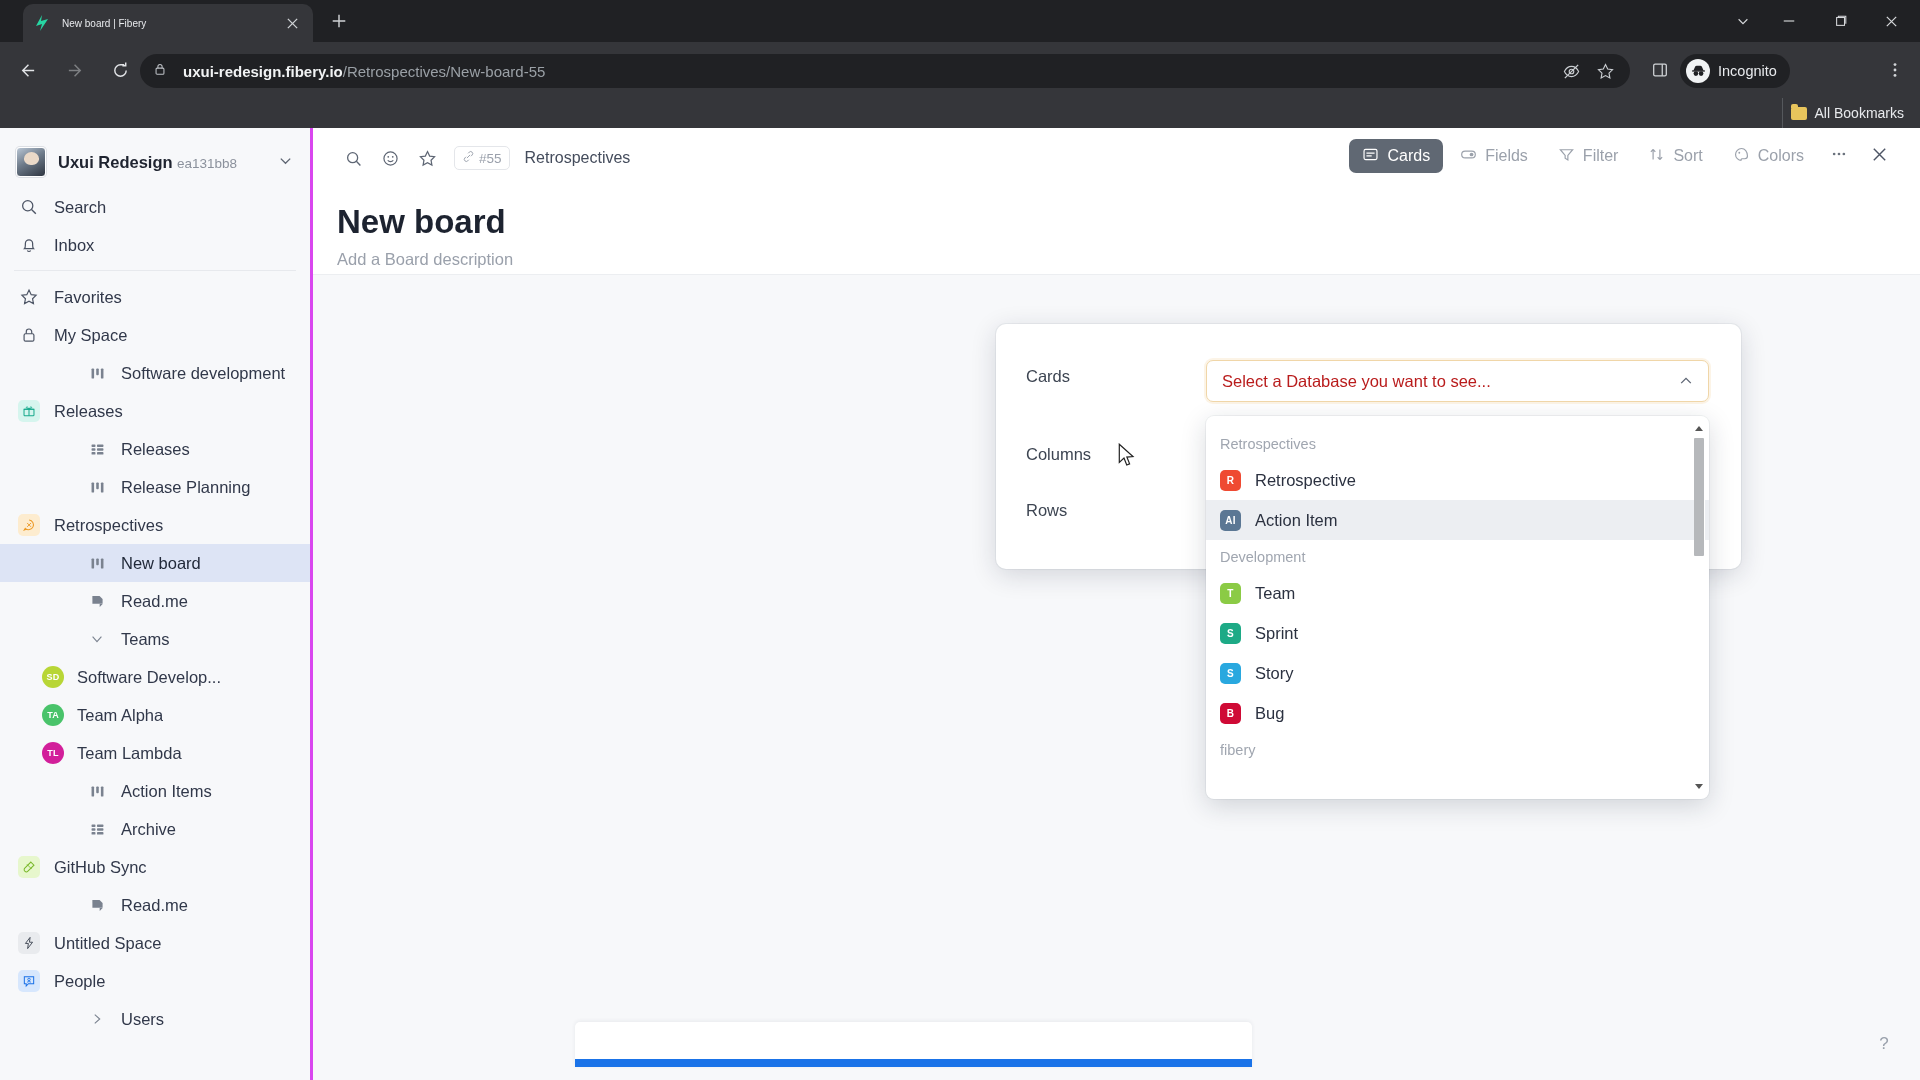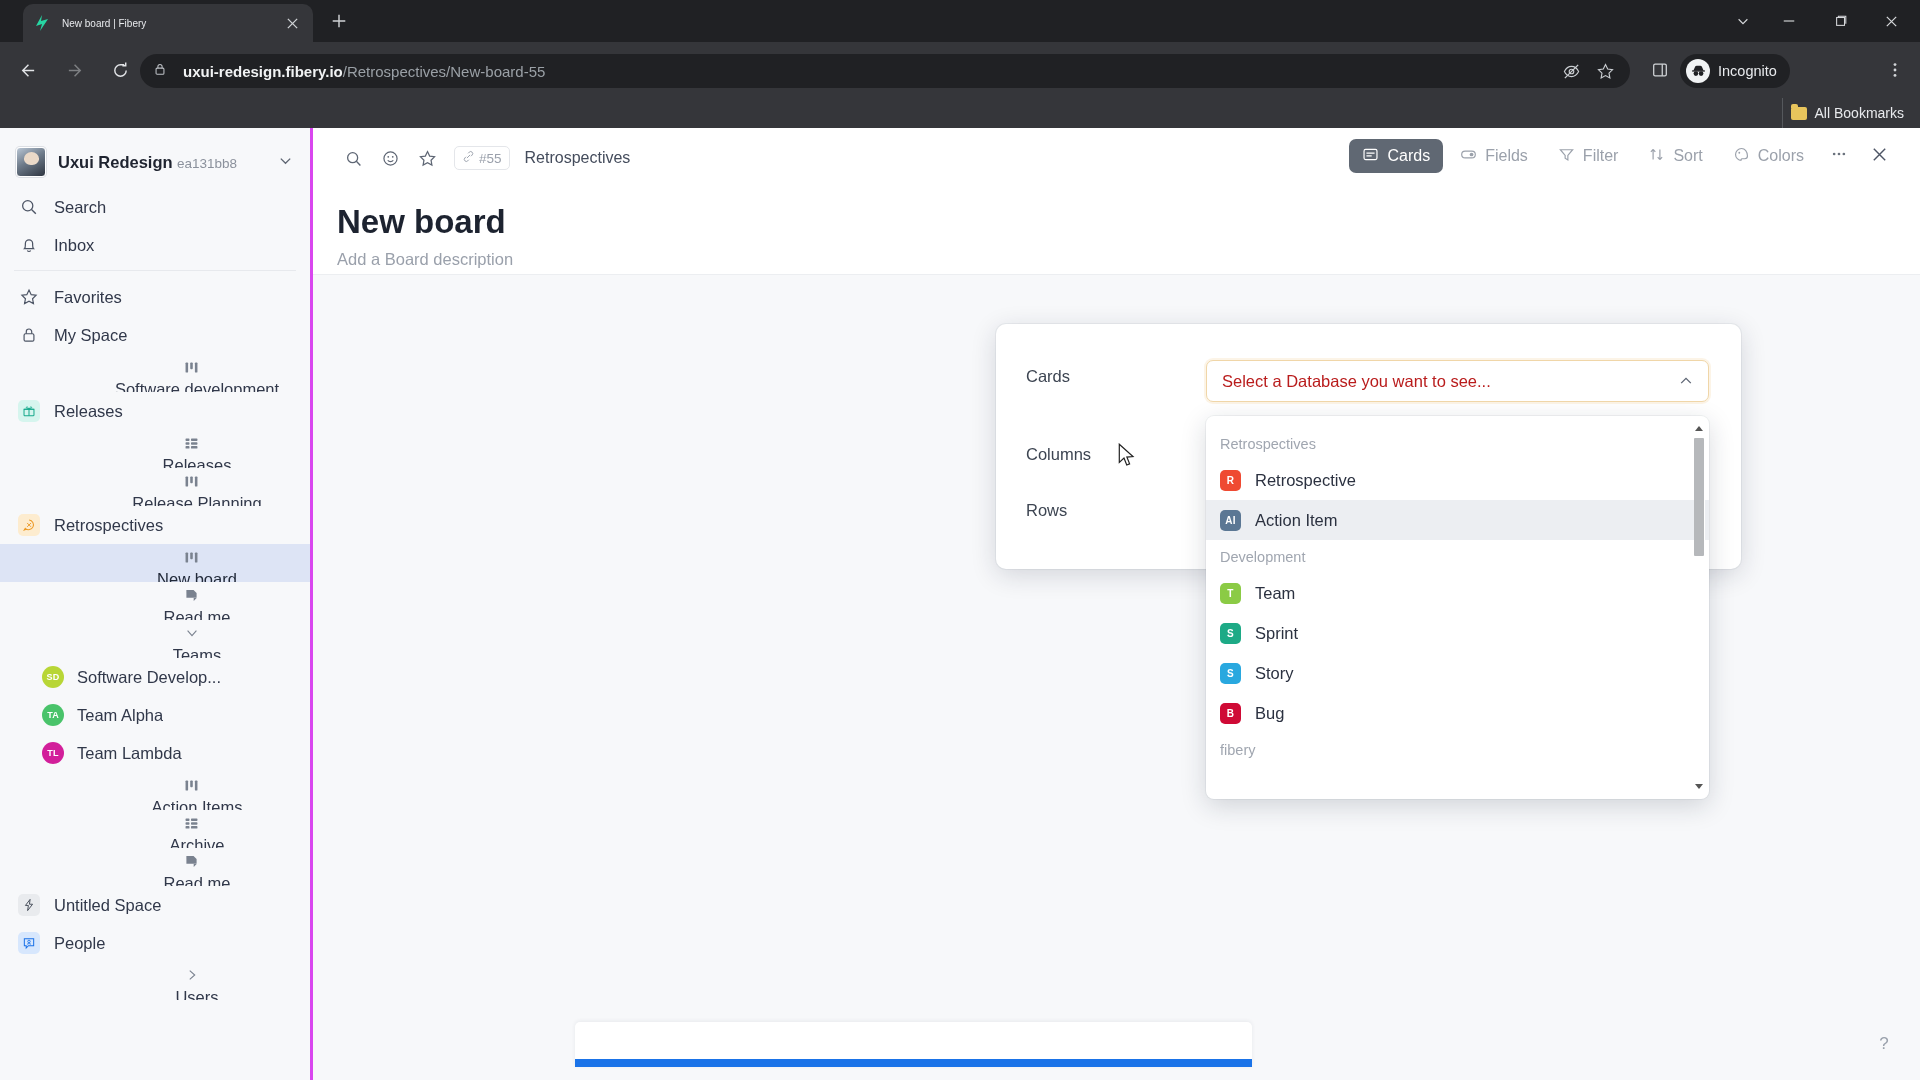--- a/index.html
+++ b/index.html
@@ -134,21 +134,21 @@
   .nav-row {
     display: flex; align-items: center; height: 38px; padding-left: 16px;
     font-size: 16.5px; color: #31384a; cursor: default; position: relative;
   }
   .nav-row .ico {
     width: 26px; height: 26px; flex: 0 0 auto; margin-right: 12px;
     display: flex; align-items: center; justify-content: center;
     color: #4d5565;
   }
   .nav-row .lbl { white-space: nowrap; overflow: hidden; text-overflow: ellipsis; }
-  .nav-row.indent1 { padding-left: 84px; flex-direction: column; }
+  .nav-row.indent1 { padding-left: 84px; }
   .nav-row.indent1 .ico { margin-right: 11px; }
   .nav-row.indent2 { padding-left: 40px; }
   .nav-row.indent2 .ico { margin-right: 11px; }
   .nav-row.selected { background: #dde4f5; }
   .nav-row.selected .lbl { color: #222a3a; }
   .divider { height: 1px; background: #e7e9ed; margin: 6px 14px 7px 14px; }
 
   .sq { width: 22px; height: 22px; border-radius: 5px; display: flex; align-items: center; justify-content: center; }
   .sq.teal { background: #d6f5ee; color: #17a98c; }
   .sq.orange { background: #fdeccf; color: #ed9a26; }
@@ -571,20 +571,31 @@
               <rect x="9.4" y="4" width="7.6" height="3" rx=".8"></rect>
             <rect x="3" y="8.5" width="4.6" height="3" rx=".8"></rect>
               <rect x="9.4" y="8.5" width="7.6" height="3" rx=".8"></rect>
             <rect x="3" y="13" width="4.6" height="3" rx=".8"></rect>
               <rect x="9.4" y="13" width="7.6" height="3" rx=".8"></rect>
           </svg>
         </span>
         <span class="lbl">Archive</span>
       </div>
 
+      <div class="nav-row">
+        <span class="ico">
+          <span class="sq green">
+            <svg viewBox="0 0 18 18" width="14" height="14">
+              <path d="M11.4 2.6 L15.4 6.6 L7.6 14.4 A2.8 2.8 0 0 1 3.6 10.4 Z" stroke="#79b82a" stroke-width="1.3" fill="none"></path>
+              <path d="M6.4 5.6 L12.4 11.6" stroke="#79b82a" stroke-width="1.1"></path>
+            </svg>
+          </span>
+        </span>
+        <span class="lbl">GitHub Sync</span>
+      </div>
       <div class="nav-row indent1">
         <span class="ico">
           <svg viewBox="0 0 20 20" width="17" height="17">
             <path d="M4 3.4 H12.4 L16 7 V12.6 H4 Z" fill="#7a828f"></path>
             <path d="M12.6 12.8 H16 L12.6 16.4 Z" fill="#7a828f"></path>
           </svg>
         </span>
         <span class="lbl">Read.me</span>
       </div>
 

